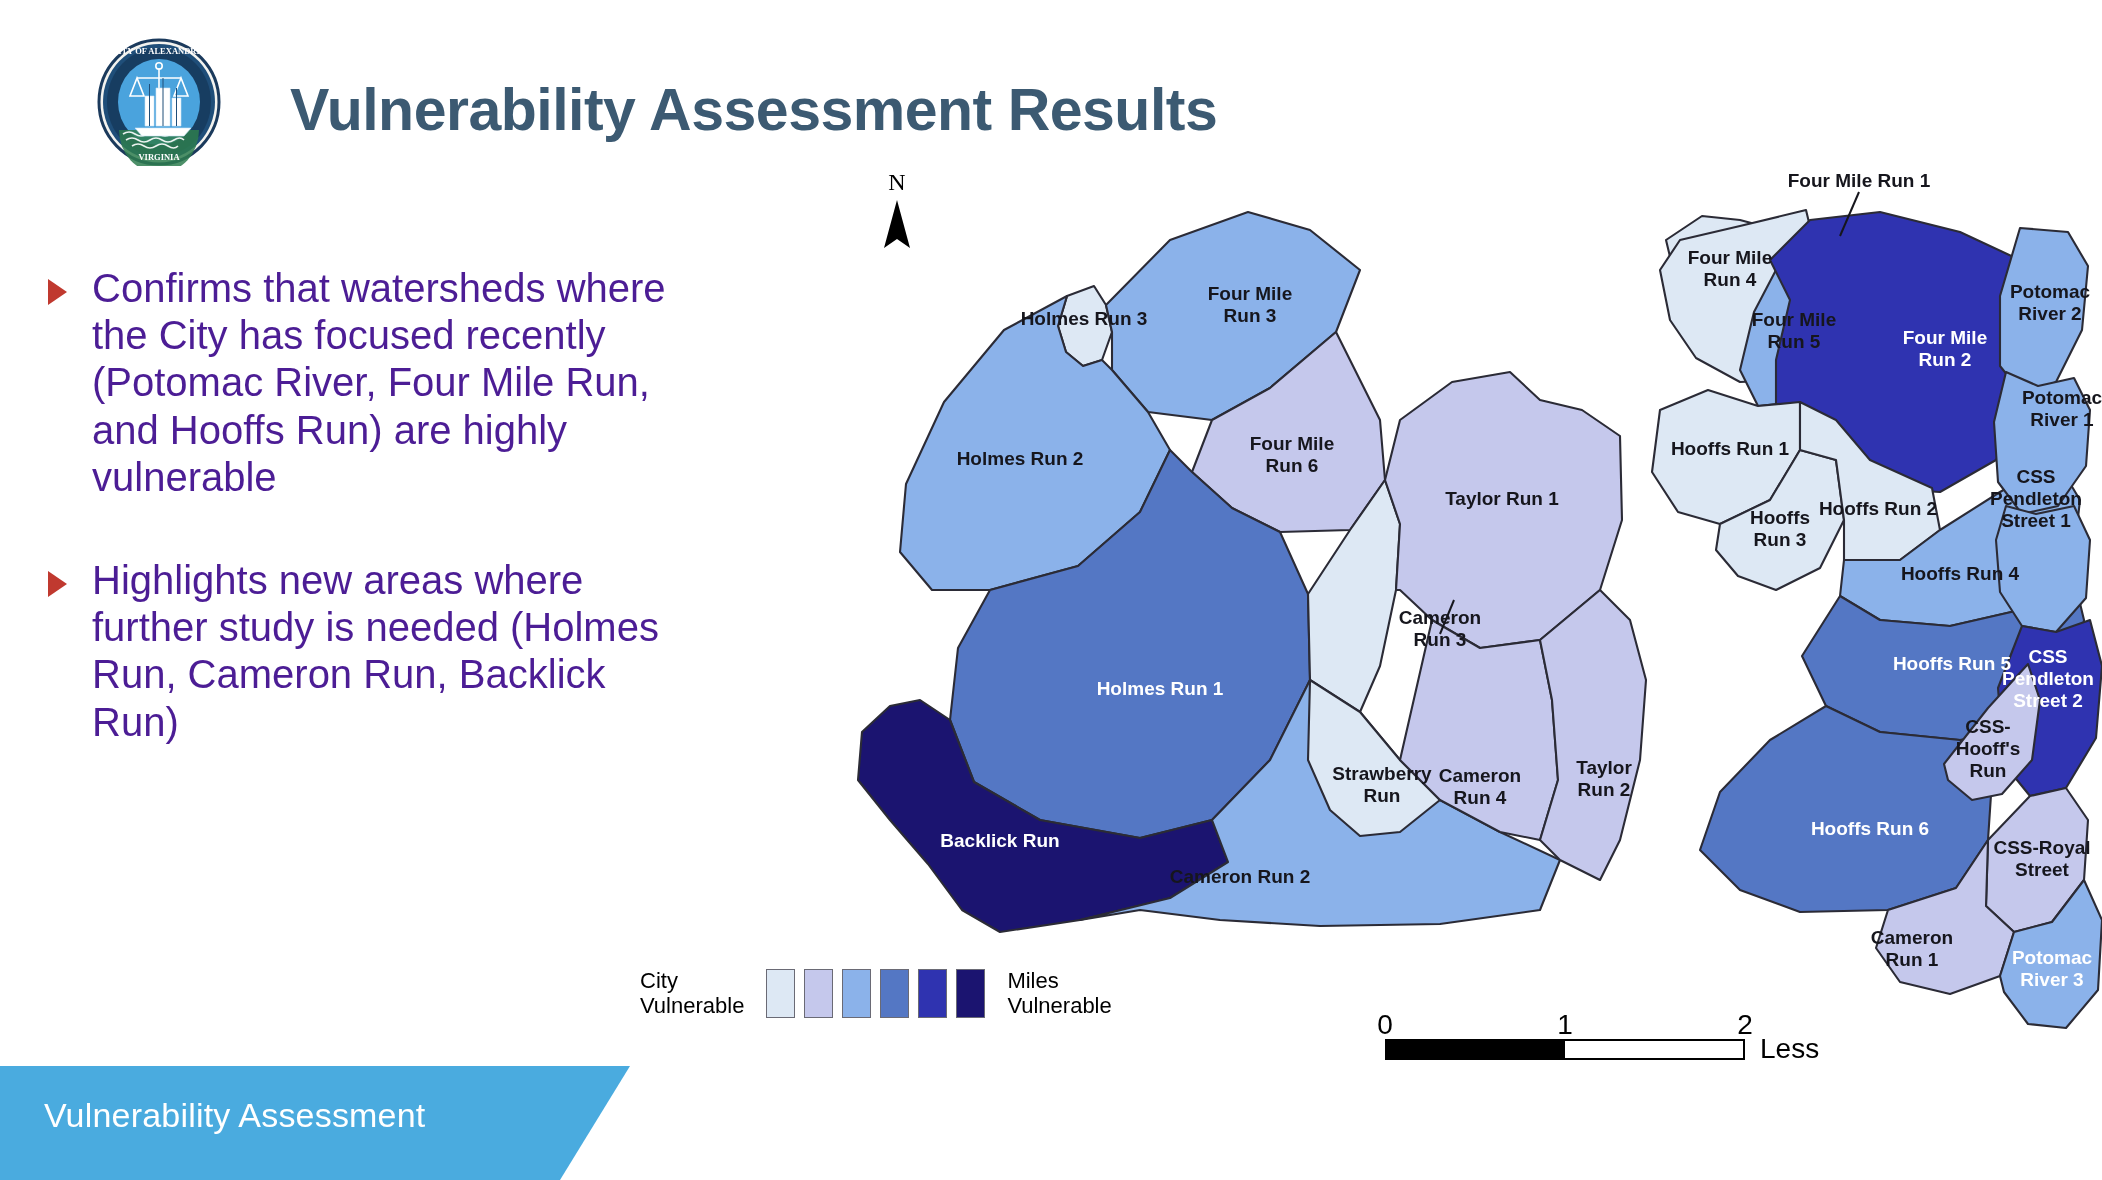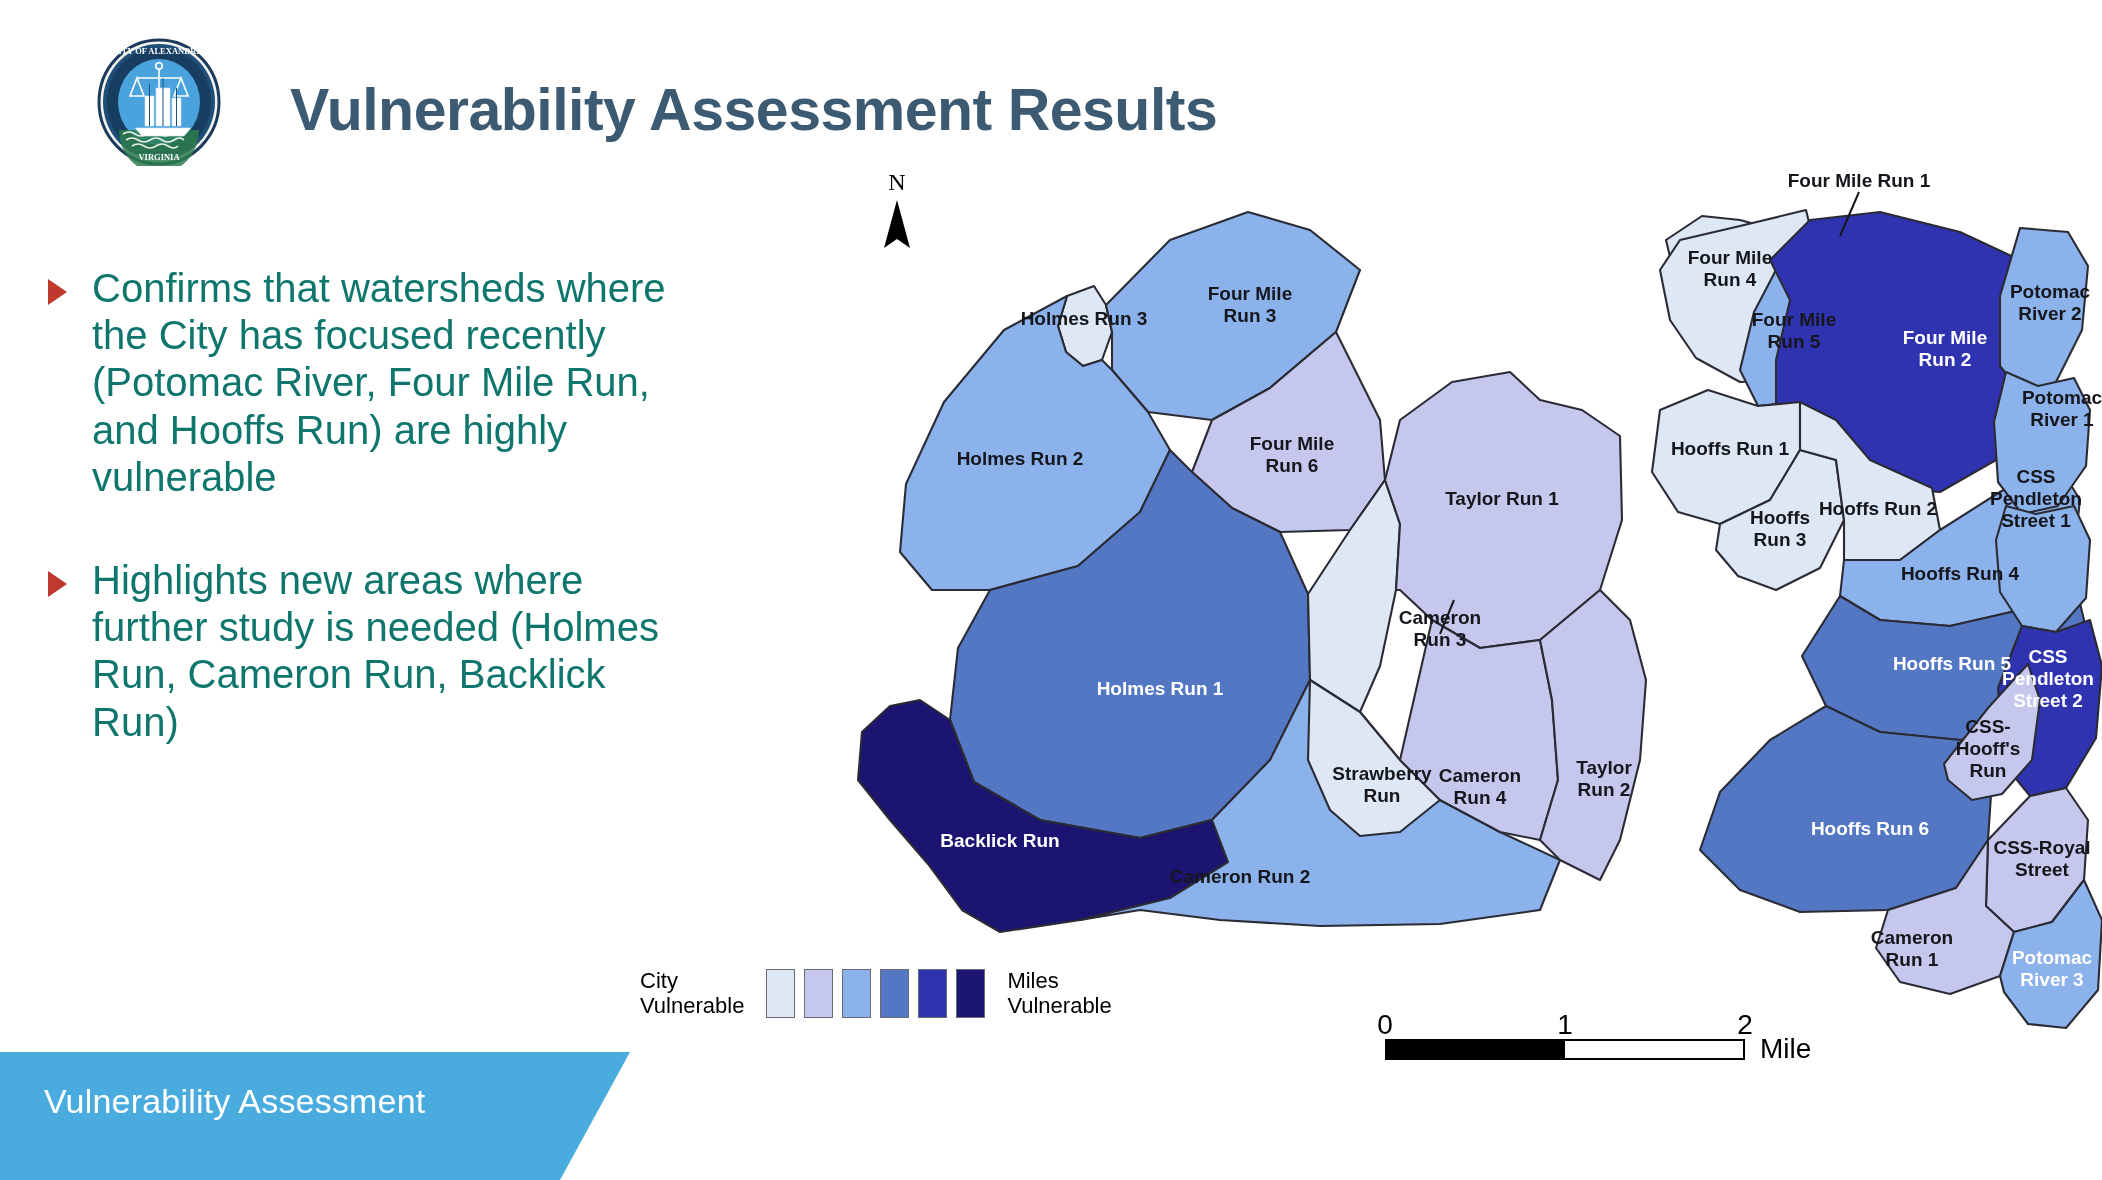--- a/index.html
+++ b/index.html
@@ -25,26 +25,26 @@
   .bullet-marker{
     width:28px;flex:0 0 28px;margin-top:14px;margin-right:16px;
   }
   .bullet-marker span{
     display:block;width:0;height:0;
     border-left:19px solid #c0392f;
     border-top:13px solid transparent;
     border-bottom:13px solid transparent;
   }
   .bullet-text{
-    color:#0f766e;font-size:40px;line-height:1.18;
+    color:#4c1d95;font-size:40px;line-height:1.18;
     font-weight:normal;
   }
 
   
-  #banner{position:absolute;left:0;bottom:0;width:700px;height:128px;}
+  #banner{position:absolute;left:0;bottom:0;width:700px;height:114px;}
   #banner-shape{position:absolute;inset:0;width:100%;height:100%;}
   #banner-label{
     position:absolute;left:44px;top:30px;
     color:#ffffff;font-size:34px;letter-spacing:.2px;
   }
 
   
   #map-wrap{position:absolute;left:840px;top:120px;width:1262px;height:1000px;}
   #map-svg{width:100%;height:100%;display:block;}
   .wshed{stroke:#2b2b36;stroke-width:2.1;stroke-linejoin:round;}
@@ -249,21 +249,21 @@
   <div id="scalebar">
     <div id="scale-ticks">
         <div class="stick" style="left: 0px;">0</div>
         <div class="stick" style="left: 180px;">1</div>
         <div class="stick" style="left: 360px;">2</div>
       </div>
     <div id="scale-bars">
       <div class="sbar" style="background: rgb(0, 0, 0);"></div>
       <div class="sbar" style="background: rgb(255, 255, 255);"></div>
     </div>
-    <div id="scale-units">Mile</div>
+    <div id="scale-units">Less</div>
   </div>
 
   <div id="banner">
     <svg id="banner-shape" viewBox="0 0 700 110" preserveAspectRatio="none">
       <polygon id="banner-poly" points="0,0 630,0 560,110 0,110" fill="#4aabdf"></polygon>
     </svg>
     <div id="banner-label" style="color: rgb(255, 255, 255);">Vulnerability Assessment</div>
   </div>
 
 </div>

